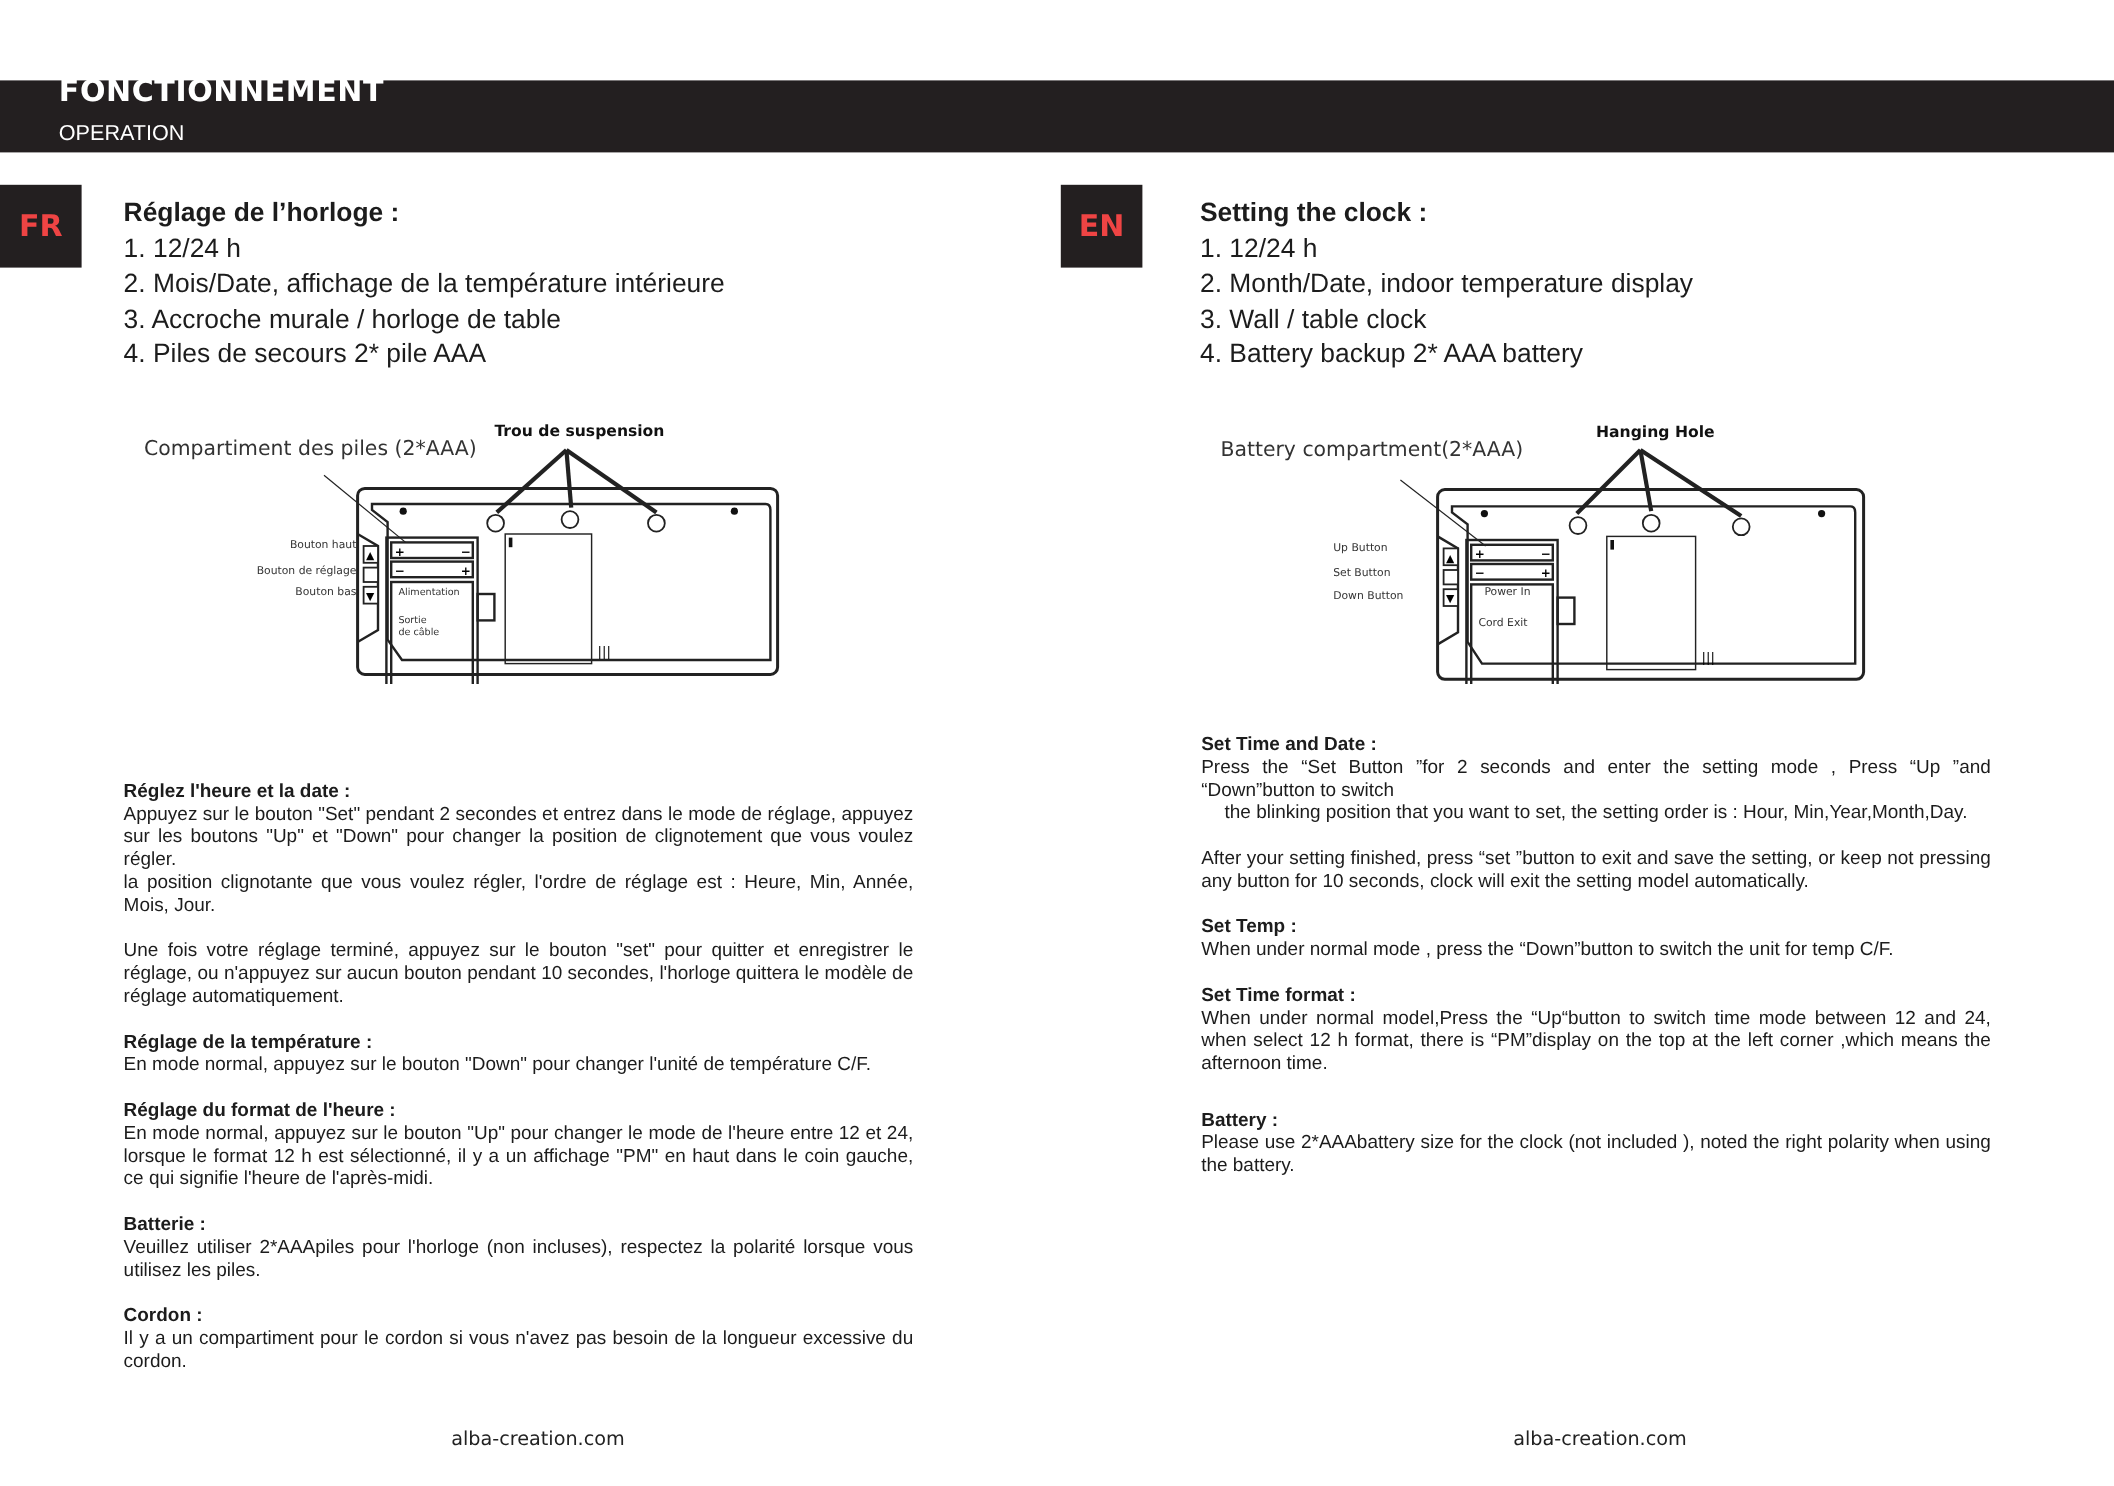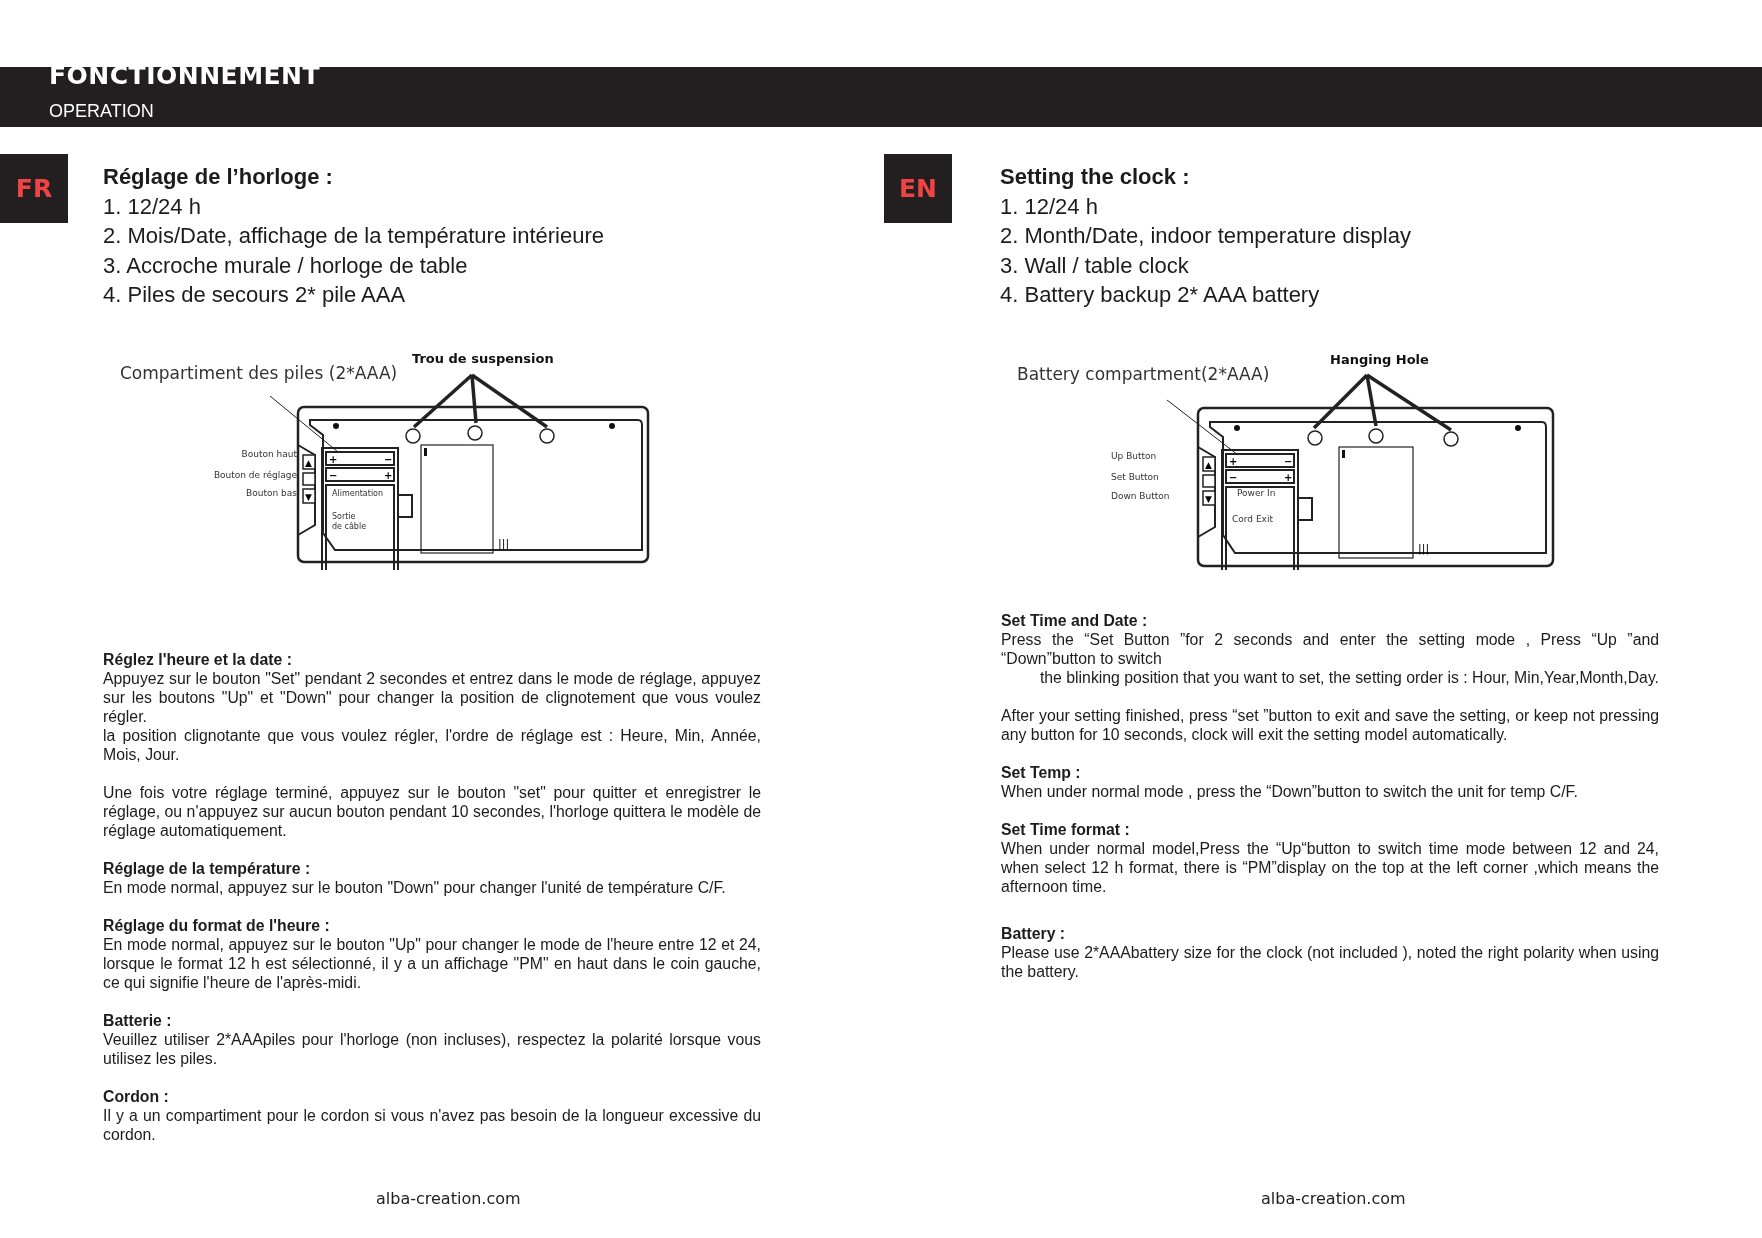--- a/index.html
+++ b/index.html
@@ -190,21 +190,21 @@
   <div class="sec">
     <h3>Cordon :</h3>
     <p>Il y a un compartiment pour le cordon si vous n'avez pas besoin de la longueur excessive du cordon.</p>
   </div>
 </div>
 
 <div class="body-col body-en">
   <div class="sec">
     <h3>Set Time and Date :</h3>
     <p>Press the “Set Button ”for 2 seconds and enter the setting mode , Press “Up ”and “Down”button to switch</p>
-    <p style="text-align:right">the blinking position that you want to set, the setting order is : Hour, Min,Year,Month,Day.</p>
+    <p style="text-align:center">the blinking position that you want to set, the setting order is : Hour, Min,Year,Month,Day.</p>
   </div>
   <div class="gap19"></div>
   <div class="sec">
     <p>After your setting finished, press “set ”button to exit and save the setting, or keep not pressing any button for 10 seconds, clock will exit the setting model automatically.</p>
   </div>
   <div class="gap19"></div>
   <div class="sec">
     <h3>Set Temp :</h3>
     <p>When under normal mode , press the “Down”button to switch the unit for temp C/F.</p>
   </div>

